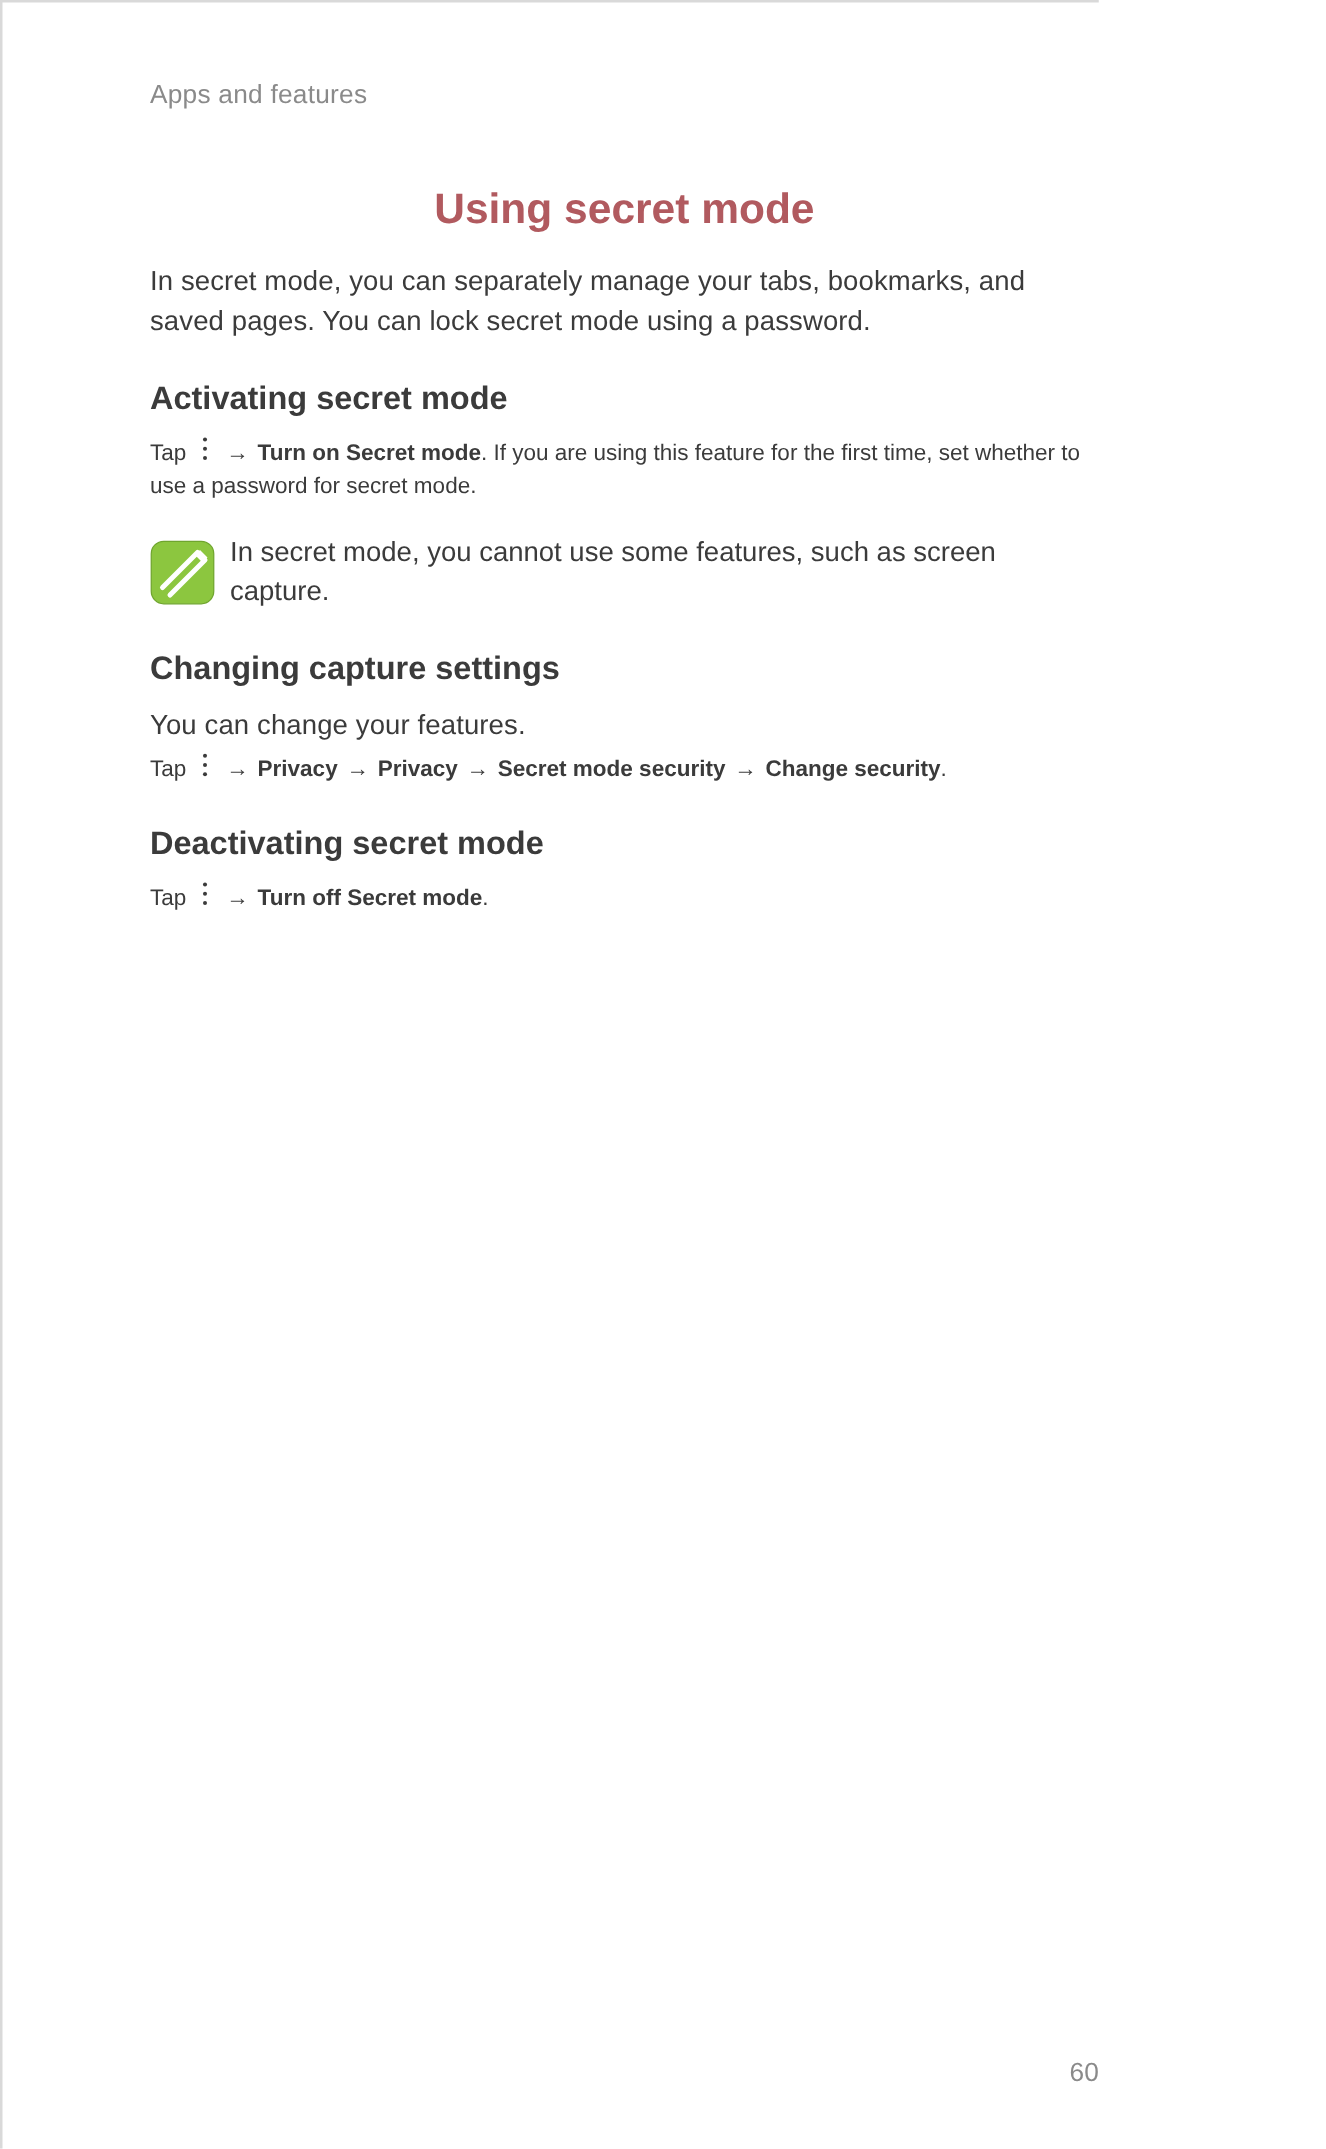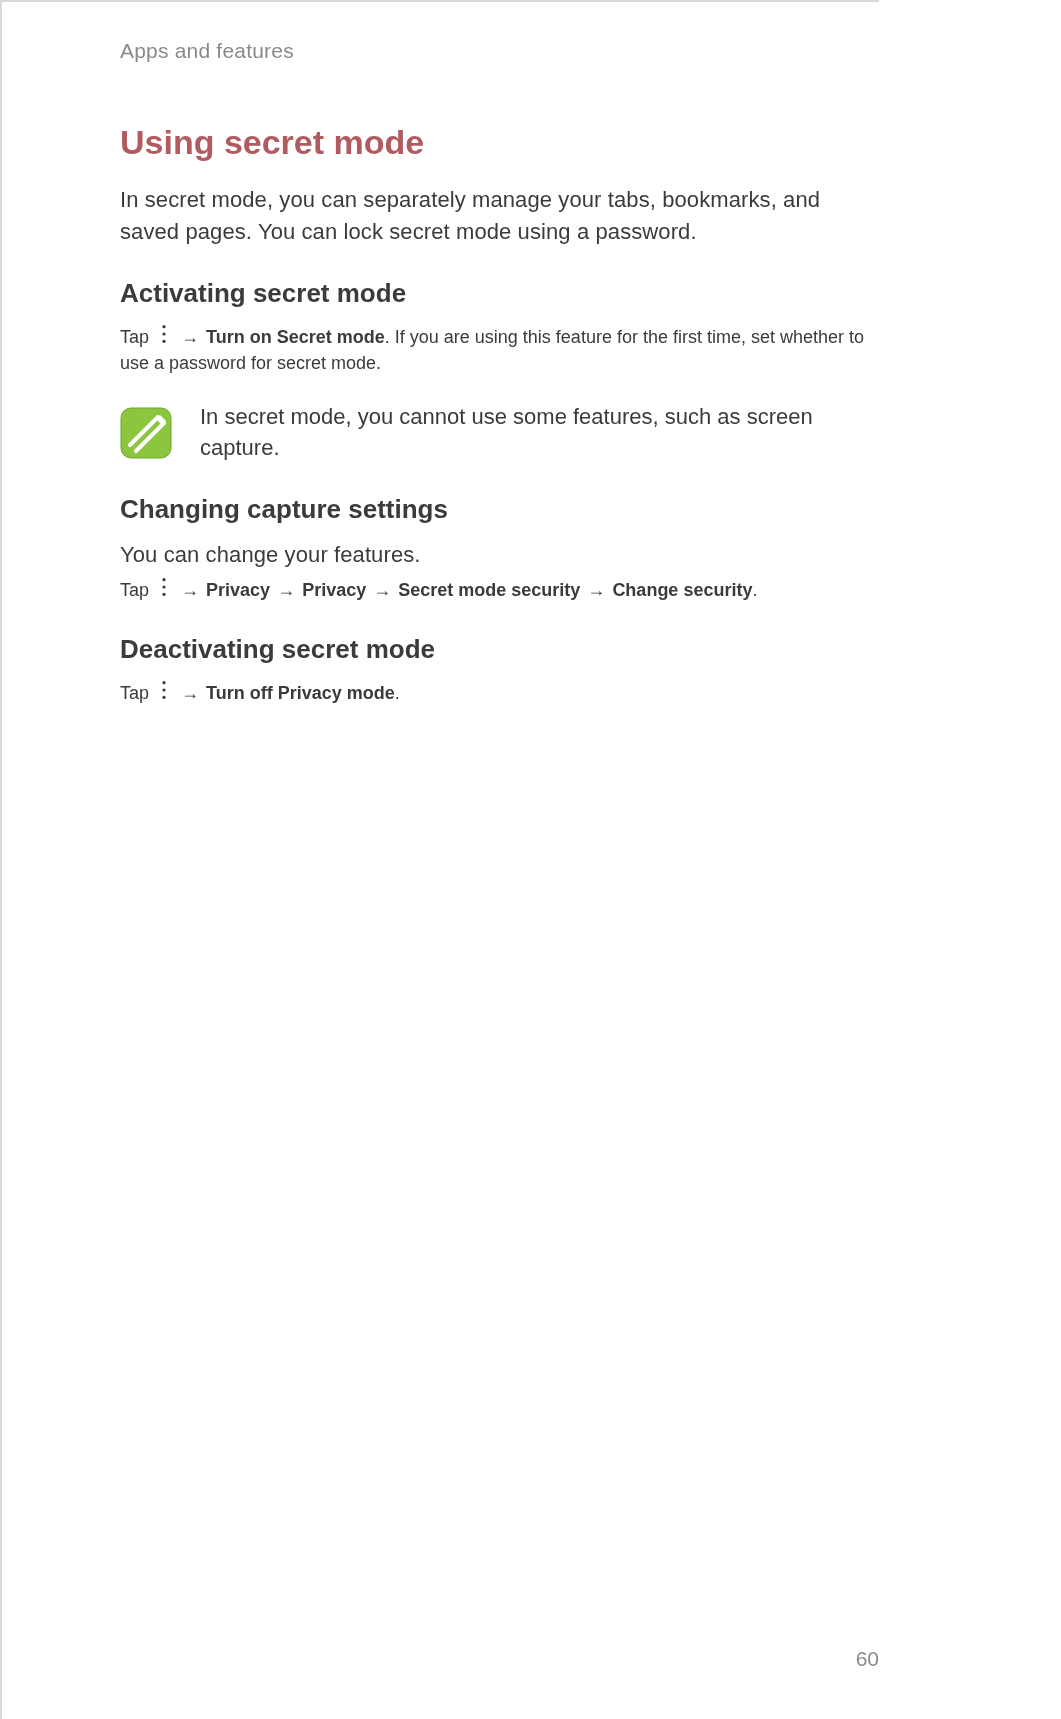--- a/index.html
+++ b/index.html
@@ -1,35 +1,36 @@
 <!DOCTYPE html>
 <html><head>
   <meta charset="utf-8">
   <style>
     * { box-sizing: border-box; margin: 0; padding: 0; }
     html, body { width: 1061px; height: 1719px; background: #fff; font-family: Arial, Helvetica, sans-serif; color: #3b3b3b; }
     .page {
       position: relative;
       width: 879px;
       height: 1719px;
-      padding: 37px 0 0 118px;
+      padding: 62px 0 0 118px;
       border-left: 2px solid #d9d9d9;
       border-top: 2px solid #d9d9d9;
     }
     .header-label {
       font-size: 21px;
       color: #8a8a8a;
       letter-spacing: 0.2px;
       margin-bottom: 60px;
     }
     .h1 {
       font-size: 34px;
       font-weight: 700;
       color: #b15a5f;
       margin-bottom: 22px;
+      text-align: center;
     }
     .h2 {
       font-size: 26px;
       font-weight: 700;
       color: #3b3b3b;
       margin-bottom: 14px;
     }
     p.body {
       font-size: 22px;
       line-height: 1.45;
@@ -50,21 +51,21 @@
       vertical-align: -2px;
       width: 18px;
       text-align: center;
       line-height: 0;
       margin: 0 1px;
     }
     .more-icon svg { display: inline-block; }
     .note-row {
       display: flex;
       align-items: center;
-      gap: 28px;
+      gap: 12px;
       margin-bottom: 28px;
     }
     .note-icon {
       width: 52px;
       height: 52px;
       flex: 0 0 52px;
       display: flex; align-items: center; justify-content: center;
     }
     .note-icon svg { width: 52px; height: 52px; }
     .note-text {
@@ -139,18 +140,18 @@
   </div>
 
   <div class="section">
     <h2 class="h2">Deactivating secret mode</h2>
     <p class="instr">
       <span>Tap </span><span class="more-icon"><svg viewBox="0 0 12 30" width="10" height="22">
             <circle cx="6" cy="5" r="2.2" fill="#3b3b3b"></circle>
             <circle cx="6" cy="15" r="2.2" fill="#3b3b3b"></circle>
             <circle cx="6" cy="25" r="2.2" fill="#3b3b3b"></circle>
           </svg></span><span> </span><span class="arrow">→</span>
-      <span class="b">Turn off Privacy mode</span><span>.</span>
+      <span class="b">Turn off Secret mode</span><span>.</span>
     </p>
   </div>
 
   <div class="page-number">60</div>
 </div>
 
 </body></html>

